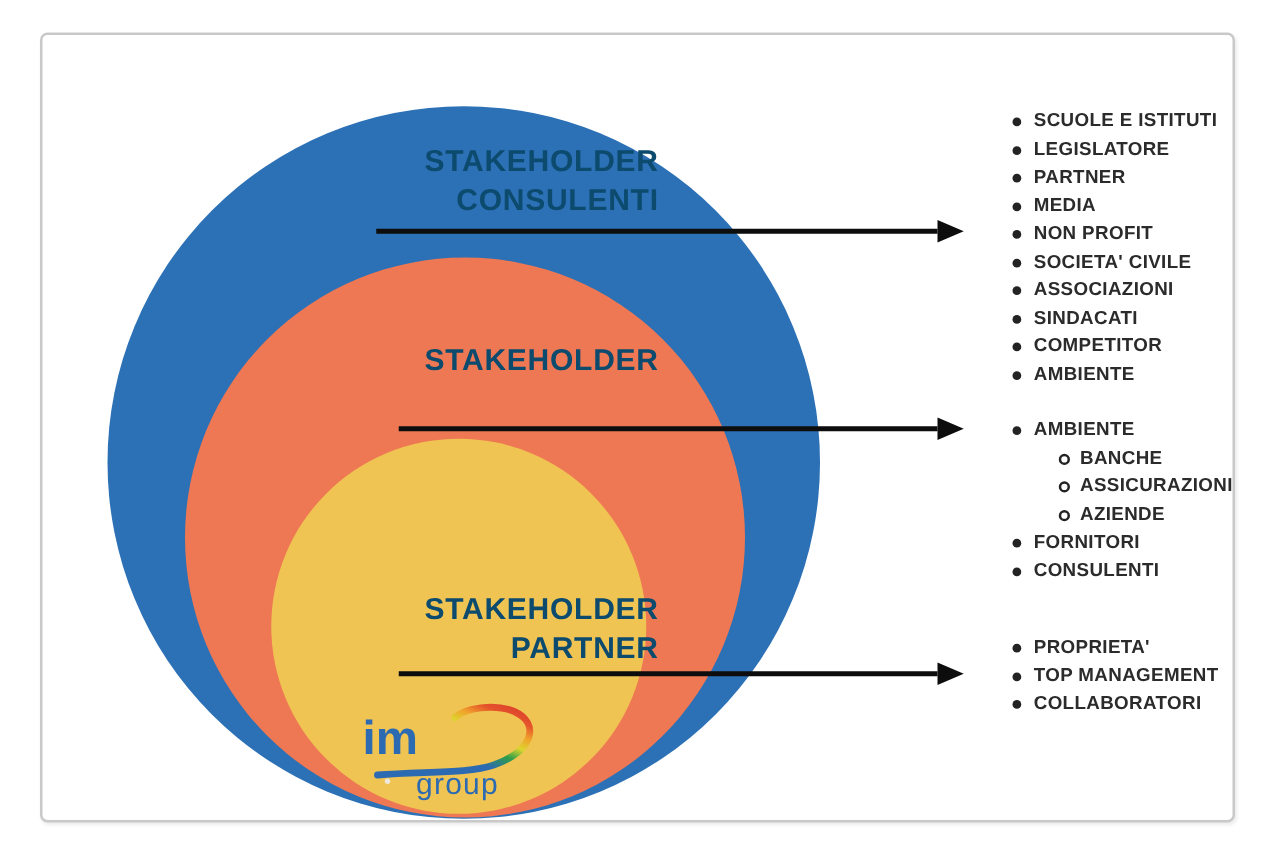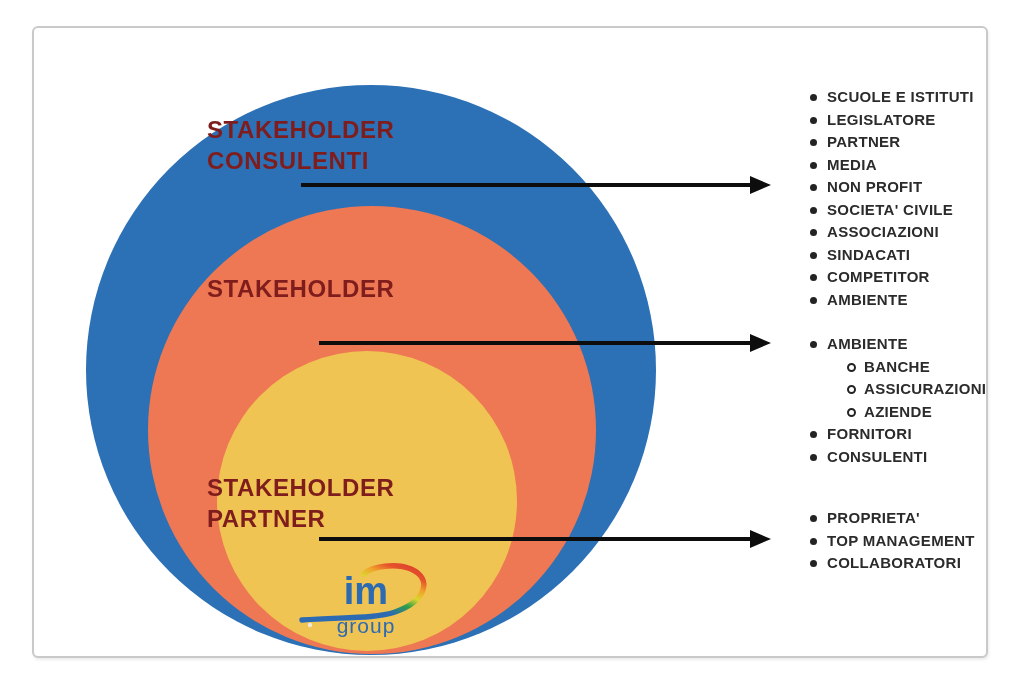--- a/index.html
+++ b/index.html
@@ -29,22 +29,22 @@
     border-radius: 50%;
   }
   .ring-indiretti { left: 52px;  top: 57px;  width: 570px; height: 570px; background: #2C70B6; }
   .ring-diretti   { left: 114px; top: 178px; width: 448px; height: 448px; background: #EE7853; }
   .ring-interni   { left: 183px; top: 323px; width: 300px; height: 300px; background: #F0C453; }
 
   .ring-label {
     position: absolute;
     left: 173px;
     width: 320px;
-    text-align: left;
-    color: #7f1d1d;
+    text-align: right;
+    color: #0c4a6e;
     font-weight: bold;
     font-size: 24px;
     line-height: 31px;
     letter-spacing: 0.6px;
   }
   .label-indiretti { top: 86px; }
   .label-diretti   { top: 245px; }
   .label-interni   { top: 444px; }
 
   .arrow {
@@ -114,32 +114,31 @@
   .logo {
     position: absolute;
     left: 256px; top: 528px;
     width: 152px; height: 88px;
   }
   .logo svg { position: absolute; left: 0; top: 0; }
   .logo-im {
     position: absolute;
     left: 0; top: 16px;
     width: 152px;
-    text-align: center;
     font-size: 38px;
     line-height: 38px;
     font-weight: bold;
     color: #2c6ab2;
   }
   .logo-group {
     position: absolute;
     left: 0; top: 58px;
     width: 152px;
     text-align: center;
-    font-size: 21px;
+    font-size: 24px;
     font-weight: normal;
     letter-spacing: 1px;
     color: #2c6ab2;
   }
 </style>
 </head>
 <body>
 
 <div class="canvas">
   <div class="frame">

